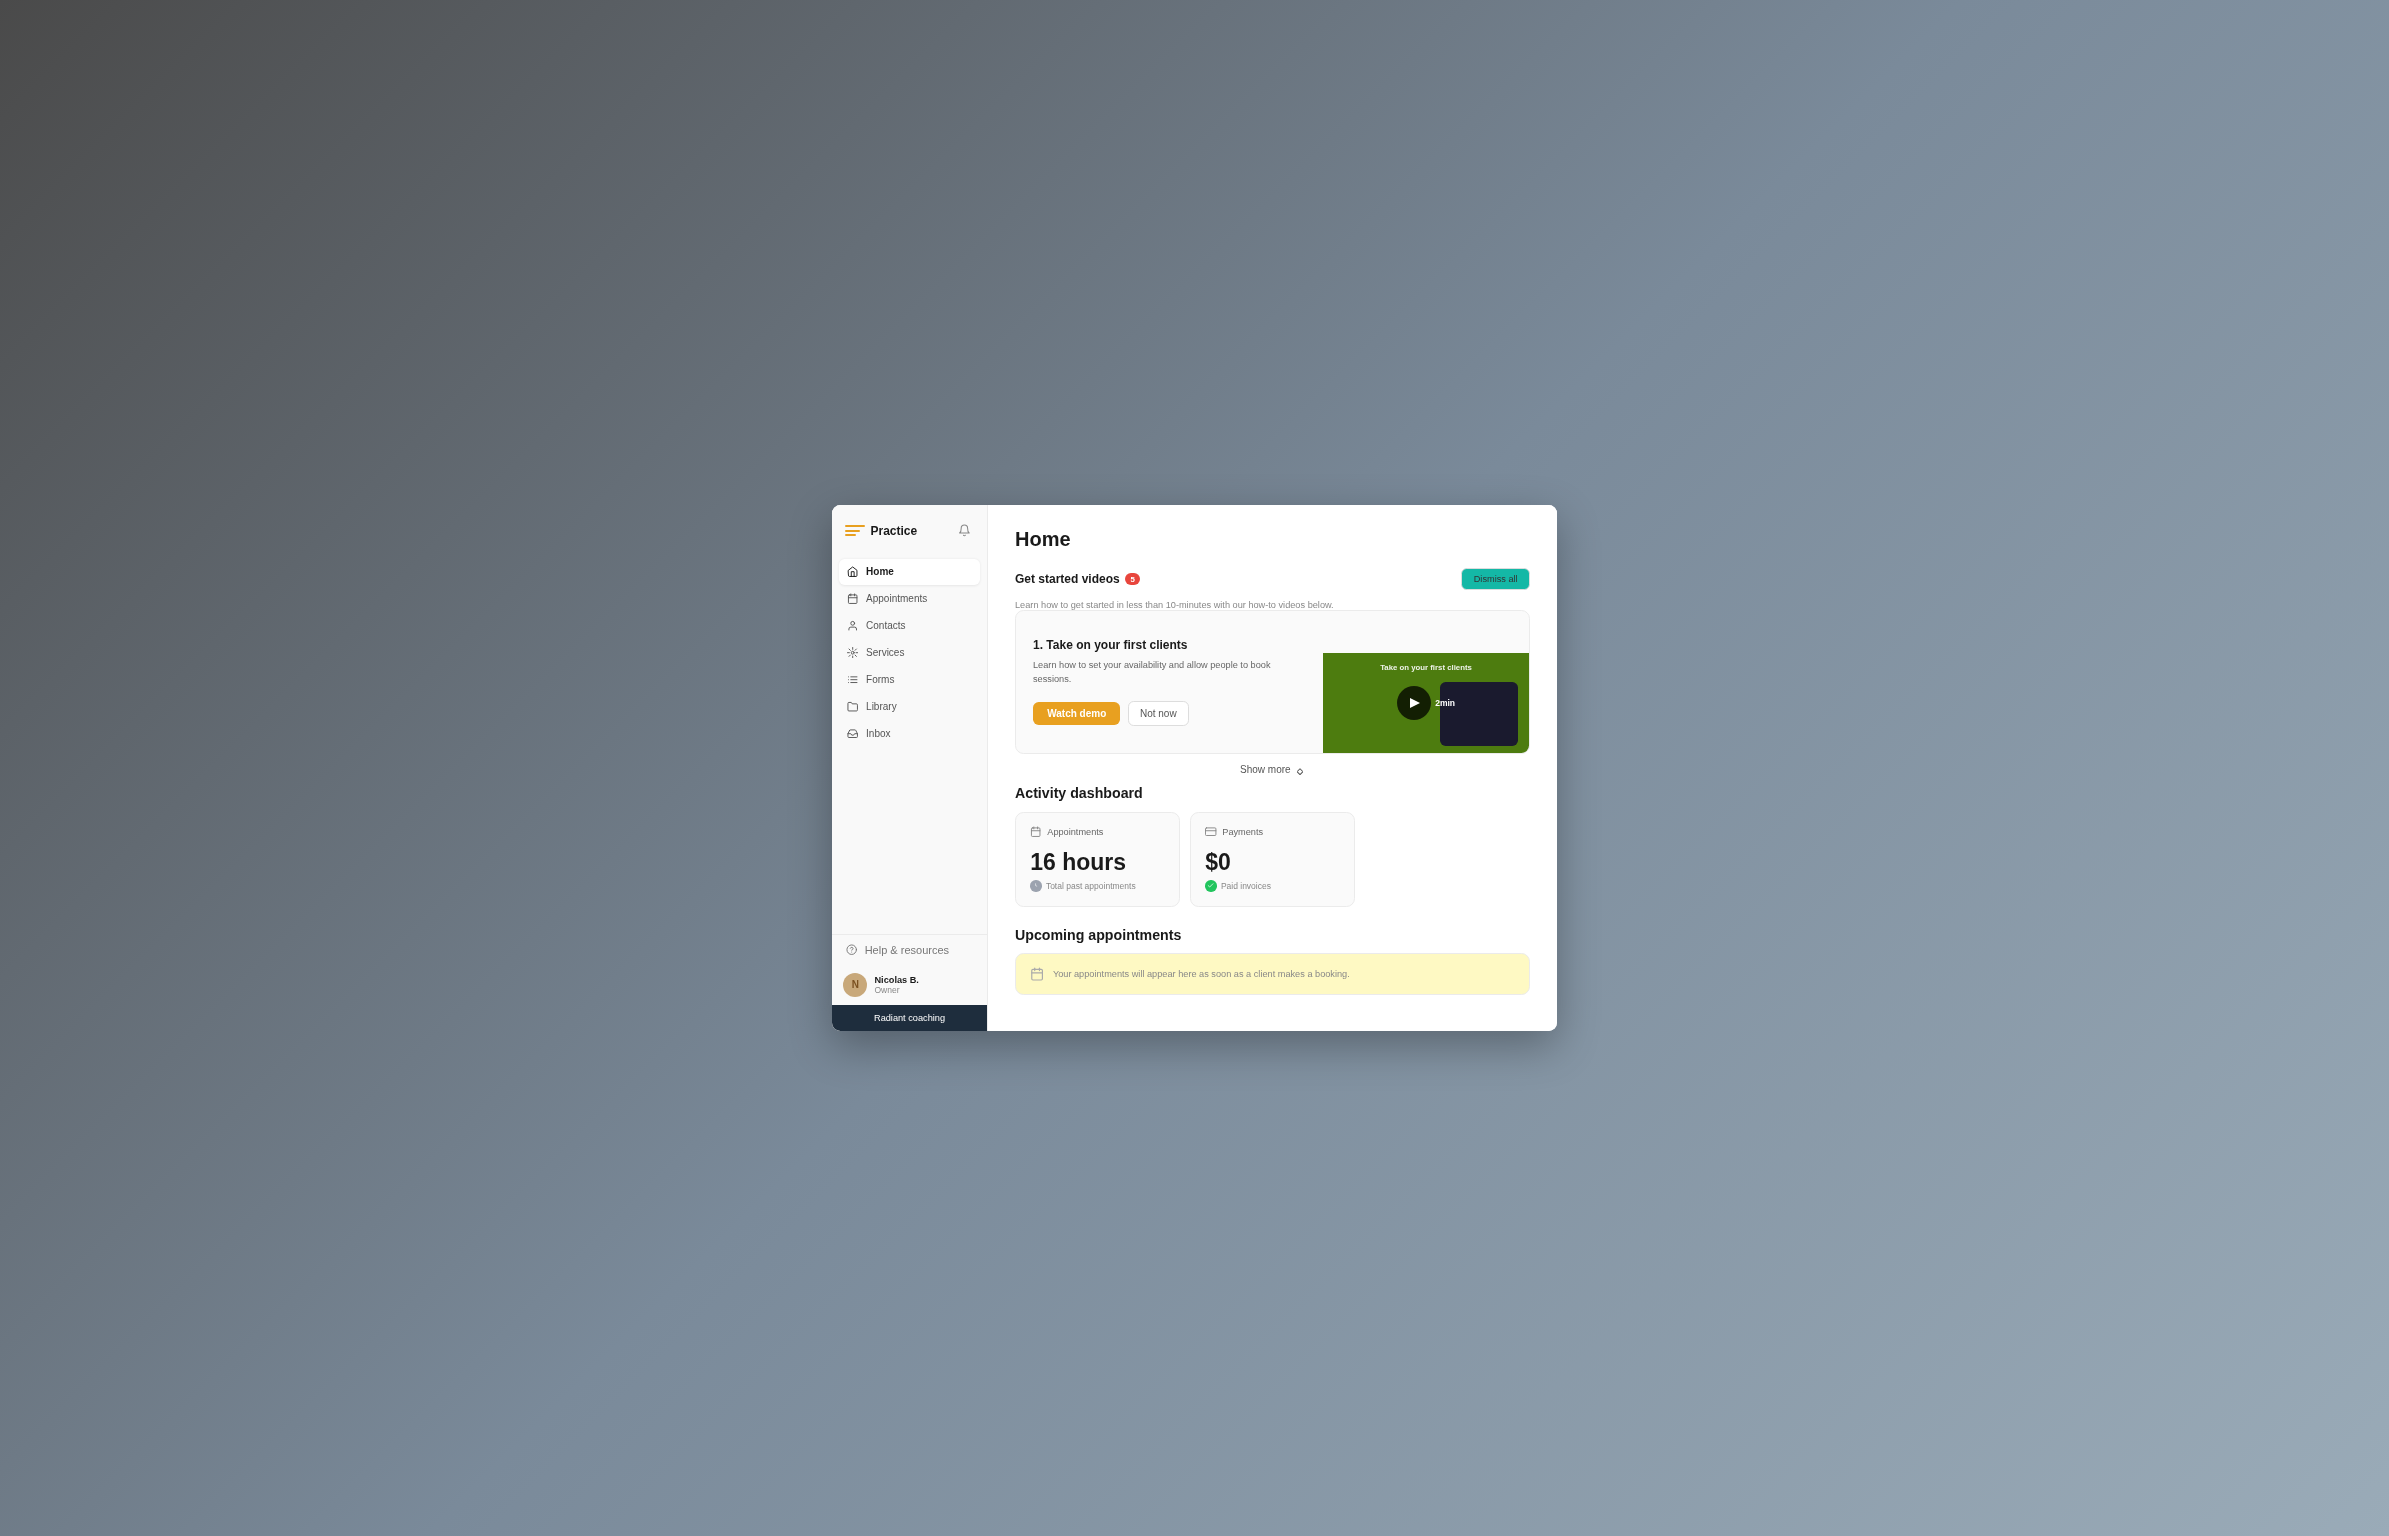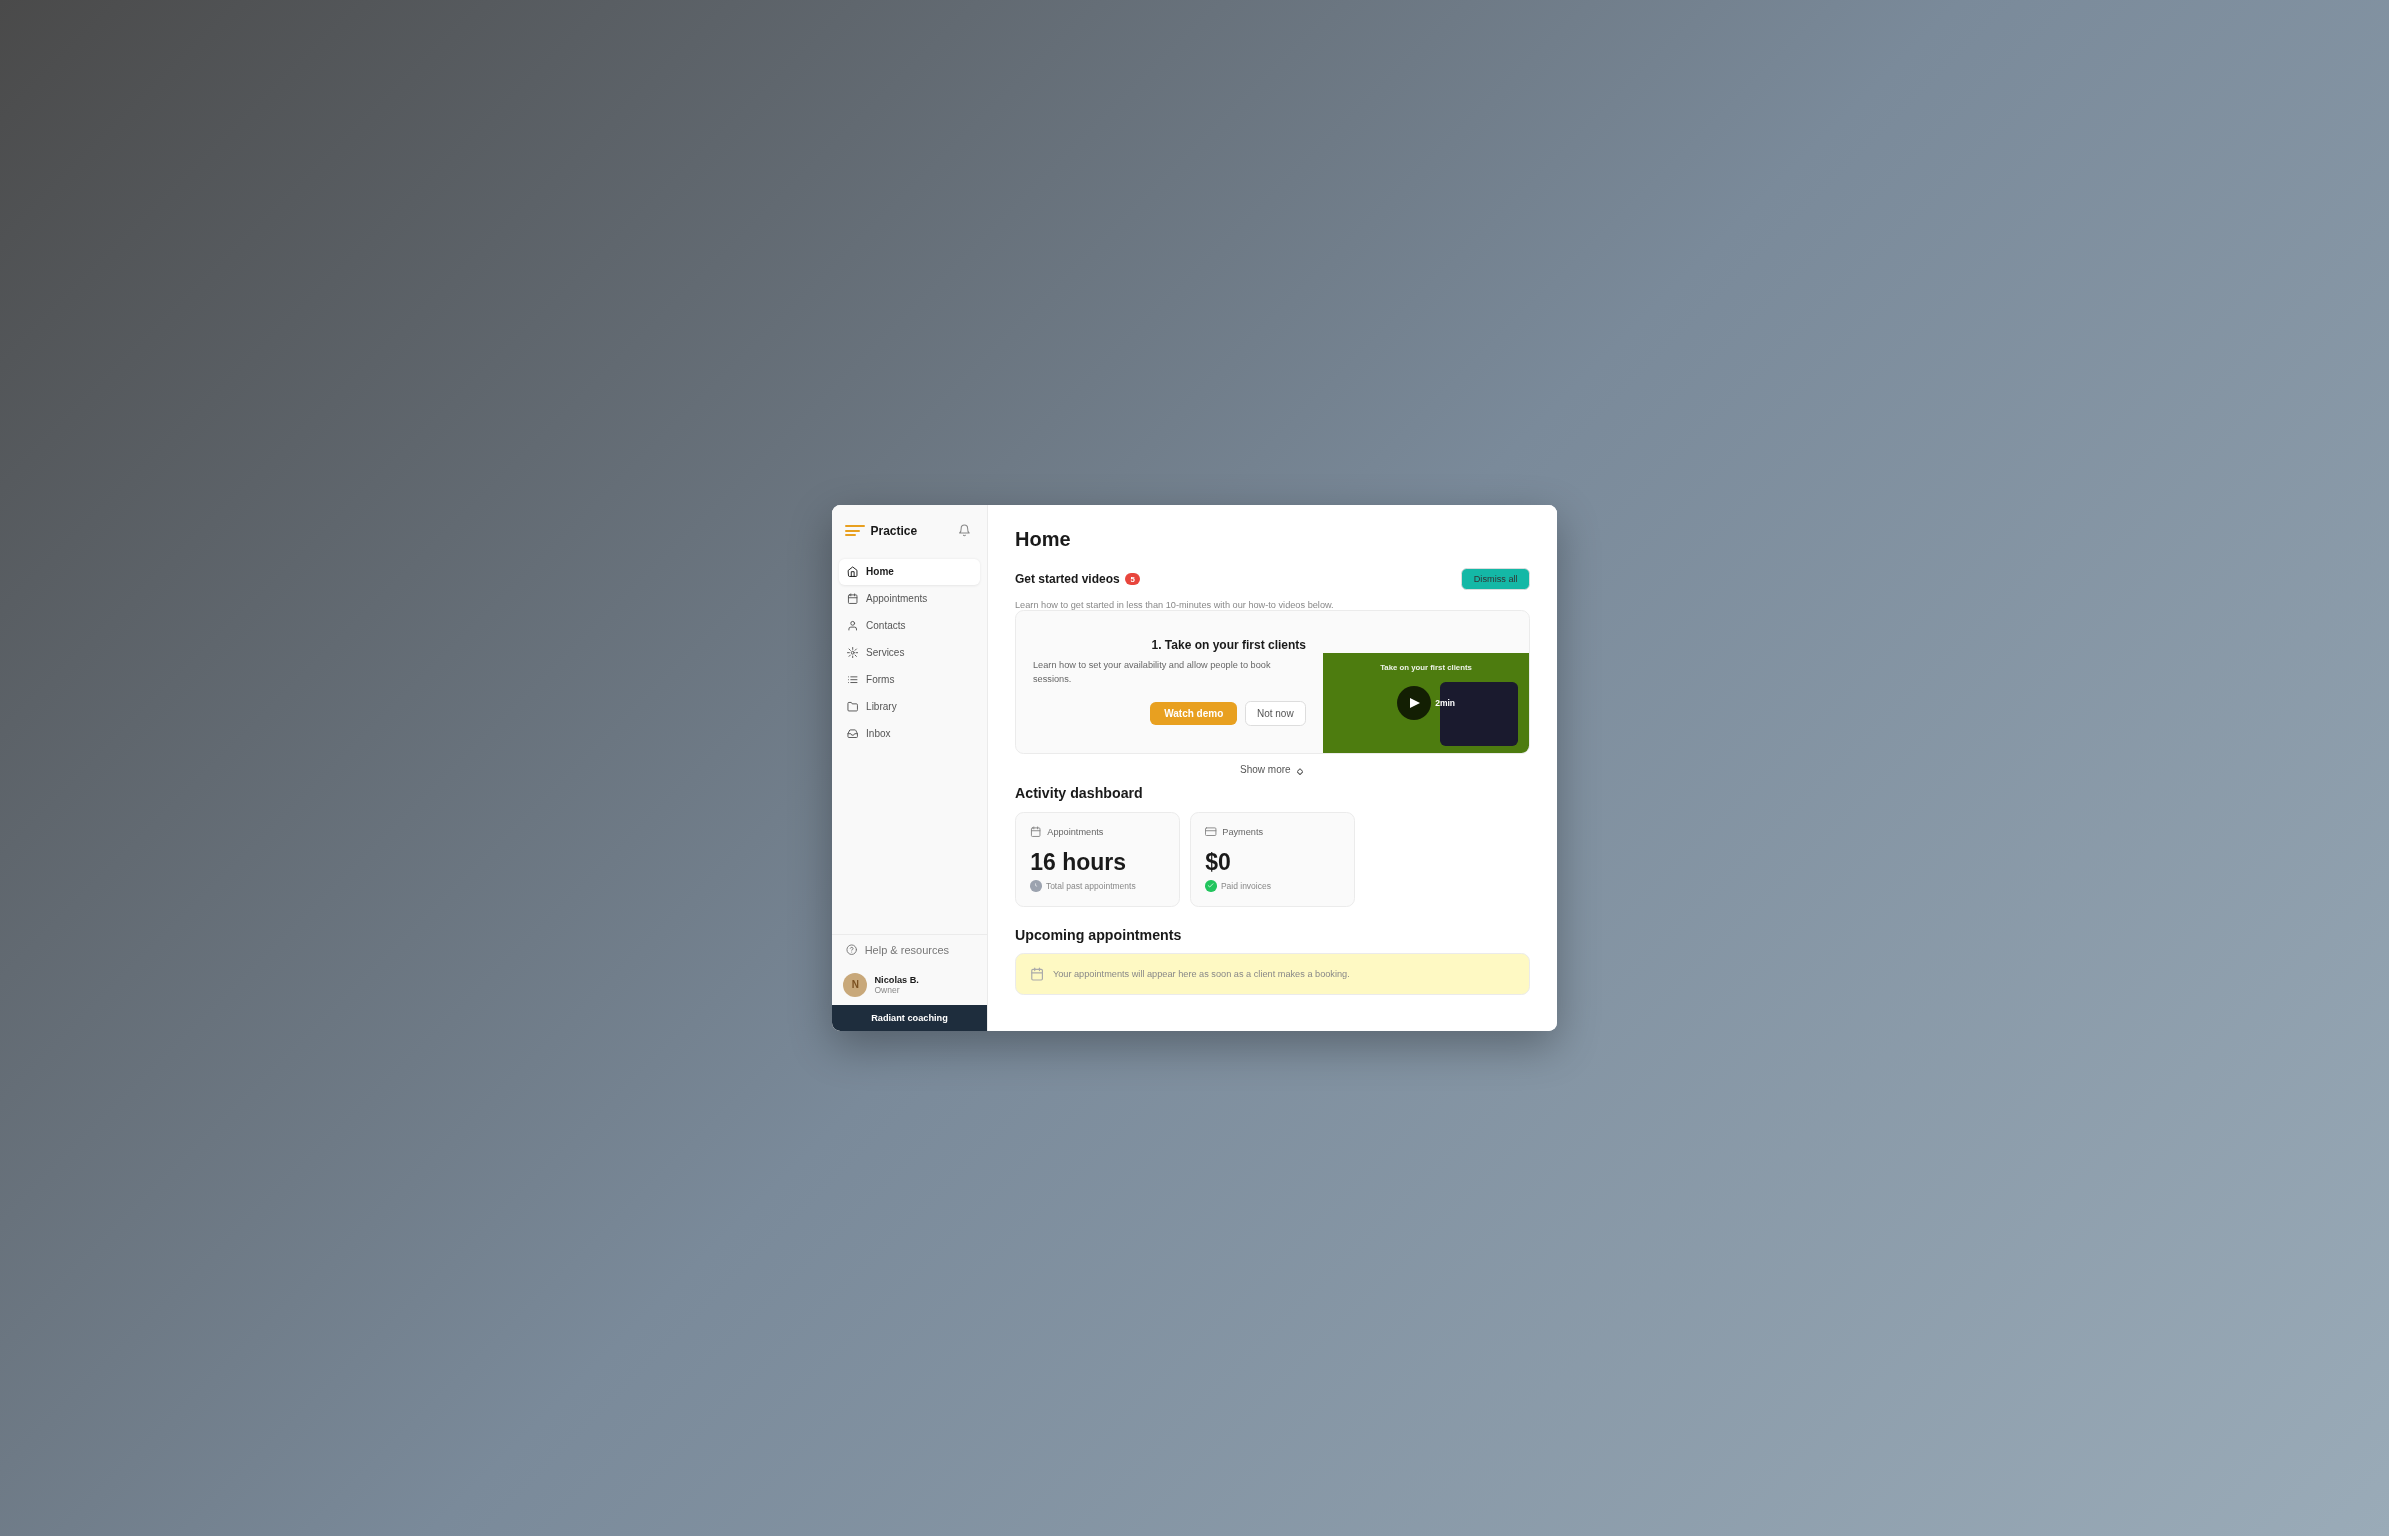--- a/index.html
+++ b/index.html
@@ -139,21 +139,21 @@
       font-weight: 600;
     }
     .user-info { flex: 1; }
     .user-name { font-size: 9.2px; font-weight: 600; color: #1a1a1a; }
     .user-role { font-size: 8.5px; color: #888; }
     .workspace-bar {
       background: #1e2d3d;
       padding: 7.8px 11.4px;
       color: white;
       font-size: 9.2px;
-      font-weight: 700;
+      font-weight: 400;
       text-align: center;
     }
     
     .main-content {
       flex: 1;
       background: white;
       overflow-y: auto;
       padding: 23px 27px;
     }
     .page-title {
@@ -212,21 +212,20 @@
       display: flex;
       align-items: stretch;
       background: #fafafa;
     }
     .video-info {
       flex: 1;
       padding: 15.6px 17px;
       display: flex;
       flex-direction: column;
       justify-content: center;
-      align-items: flex-end;
     }
     .video-number-title {
       font-size: 12px;
       font-weight: 700;
       color: #1a1a1a;
       margin-bottom: 7.1px;
     }
     .video-desc {
       font-size: 9.2px;
       color: #666;

